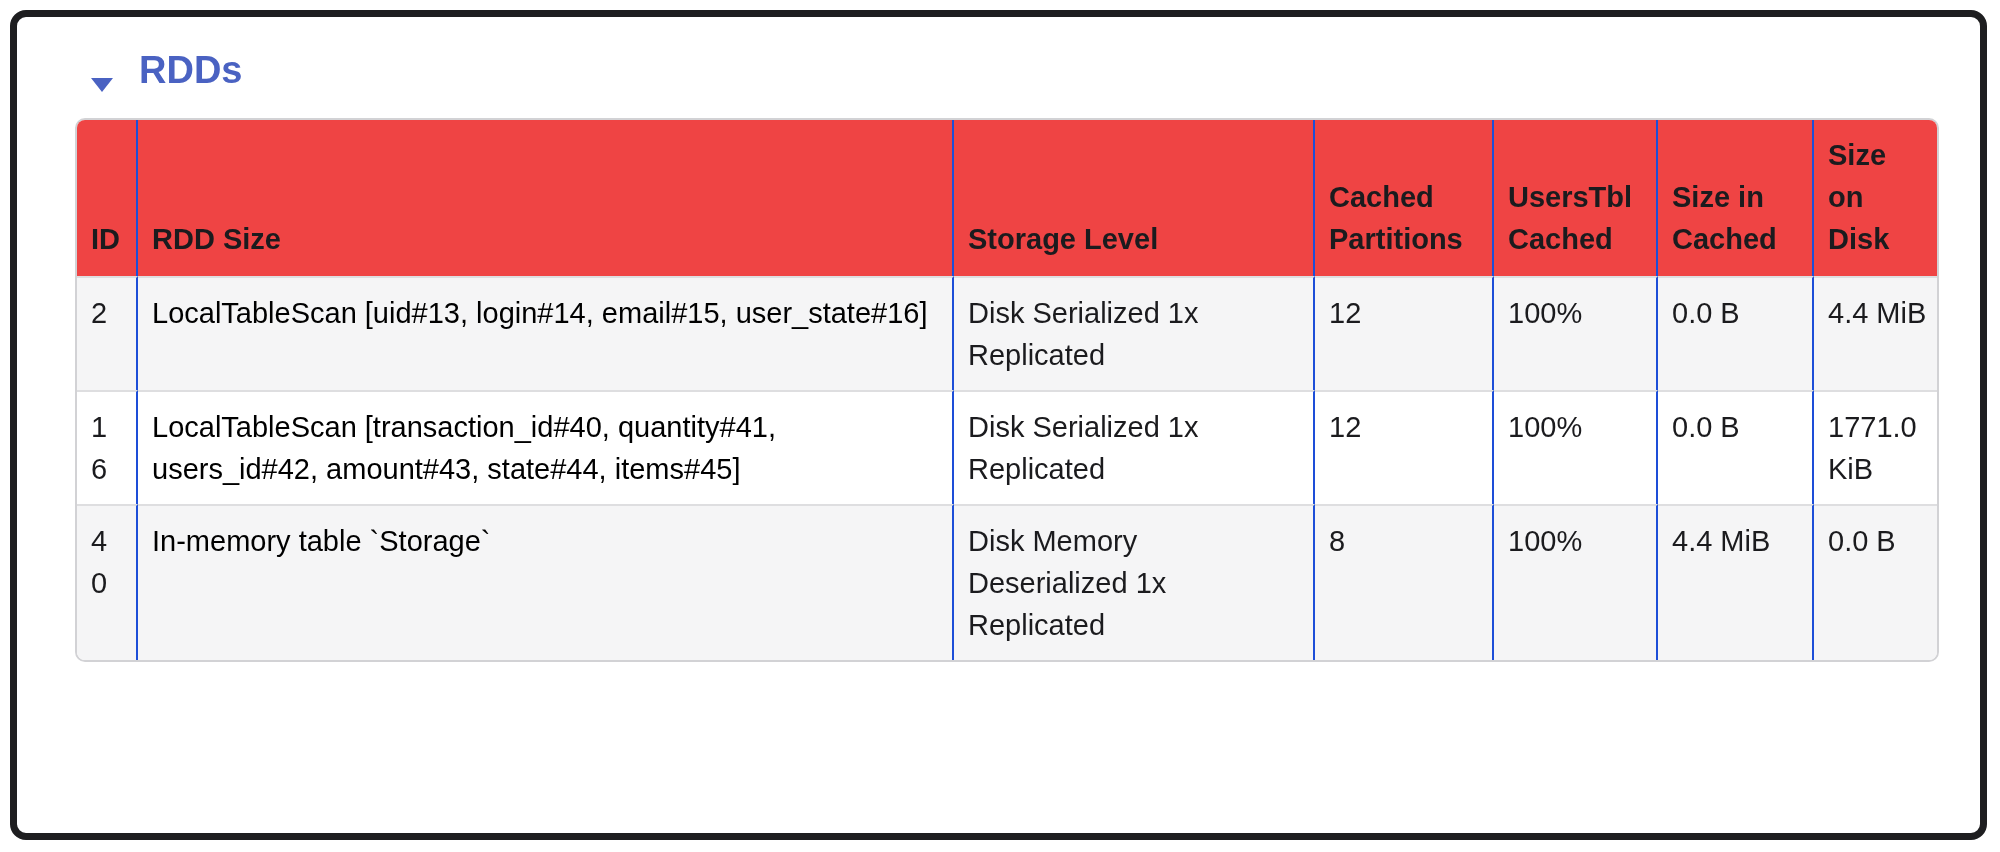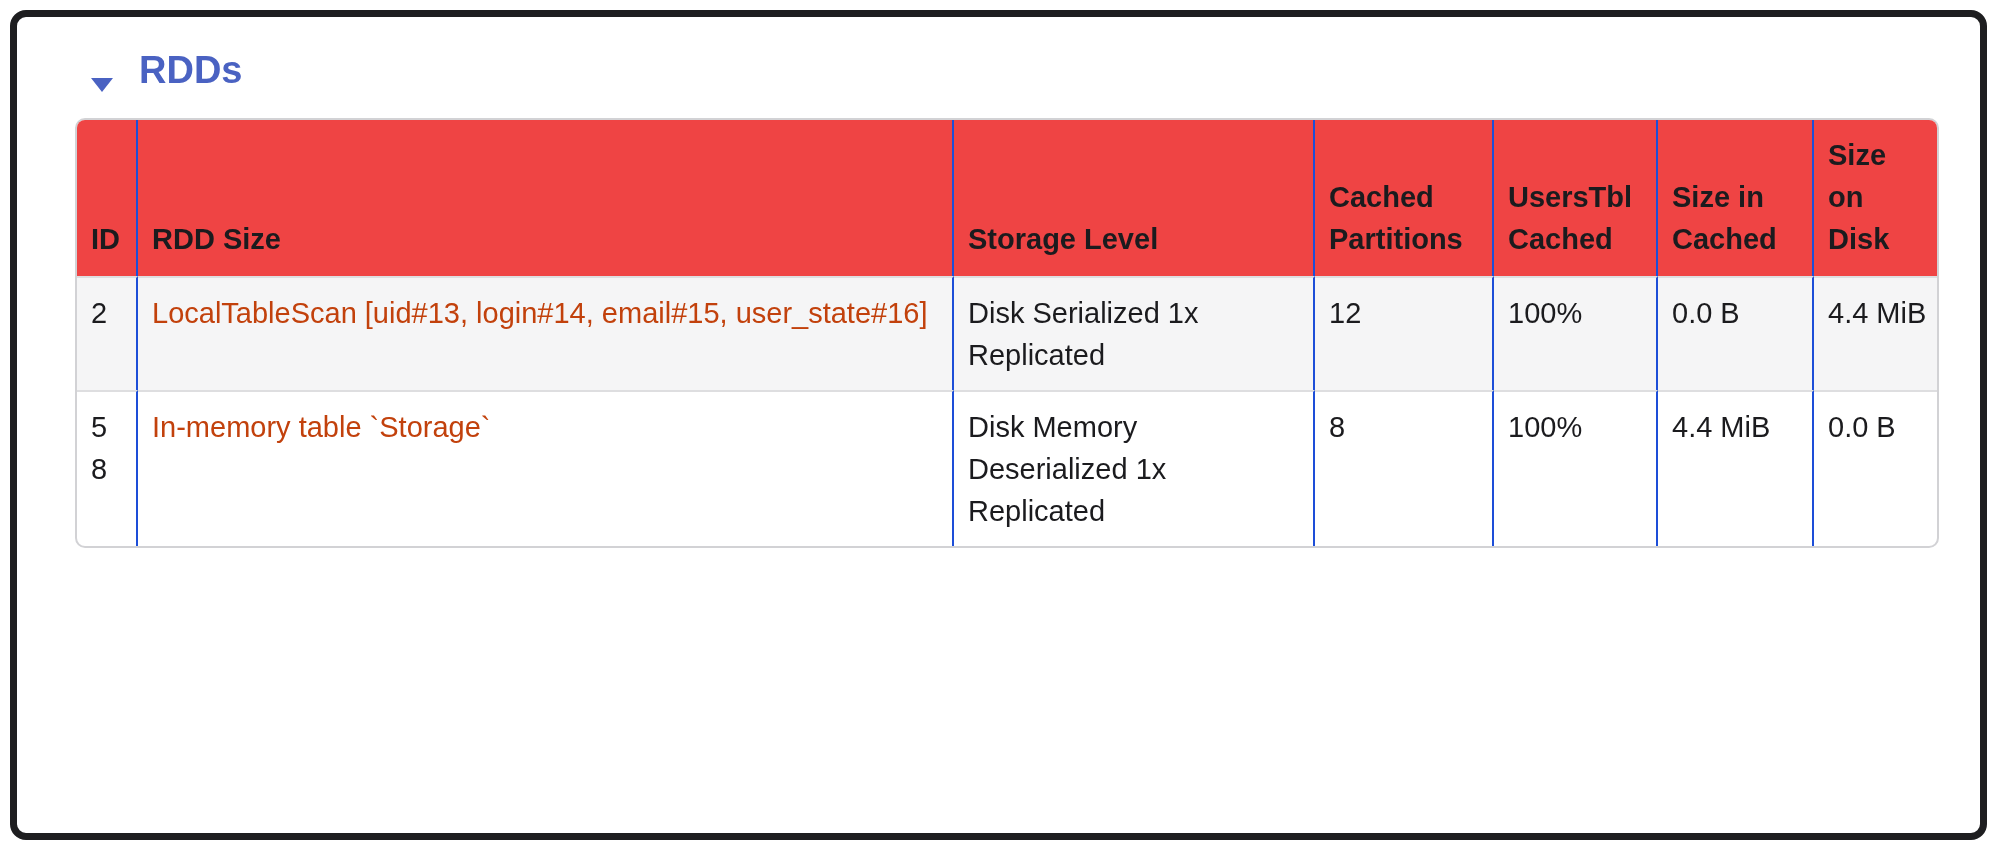--- a/index.html
+++ b/index.html
@@ -76,21 +76,21 @@
     background: #ef4444;
     padding-bottom: 16px;
   }
   tbody td {
     vertical-align: top;
     border-top: 2px solid #dedee0;
   }
   tbody tr:nth-child(odd) { background: #f5f5f6; }
 
   a.rdd-link {
-    color: #c2410c;
+    color: #000000;
     text-decoration: none;
     cursor: pointer;
   }
 </style>
 </head>
 <body>
 
 <div class="frame">
   <div class="content">
 
@@ -125,21 +125,30 @@
           <tr>
             <td>2</td>
             <td><a class="rdd-link">LocalTableScan [uid#13, login#14, email#15, user_state#16]</a></td>
             <td>Disk Serialized 1x Replicated</td>
             <td>12</td>
             <td>100%</td>
             <td>0.0 B</td>
             <td>4.4 MiB</td>
           </tr>
           <tr>
-            <td>58</td>
+            <td>16</td>
+            <td><a class="rdd-link">LocalTableScan [transaction_id#40, quantity#41, users_id#42, amount#43, state#44, items#45]</a></td>
+            <td>Disk Serialized 1x Replicated</td>
+            <td>12</td>
+            <td>100%</td>
+            <td>0.0 B</td>
+            <td>1771.0 KiB</td>
+          </tr>
+          <tr>
+            <td>40</td>
             <td><a class="rdd-link">In-memory table `Storage`</a></td>
             <td>Disk Memory Deserialized 1x Replicated</td>
             <td>8</td>
             <td>100%</td>
             <td>4.4 MiB</td>
             <td>0.0 B</td>
           </tr>
         </tbody>
       </table>
     </div>

